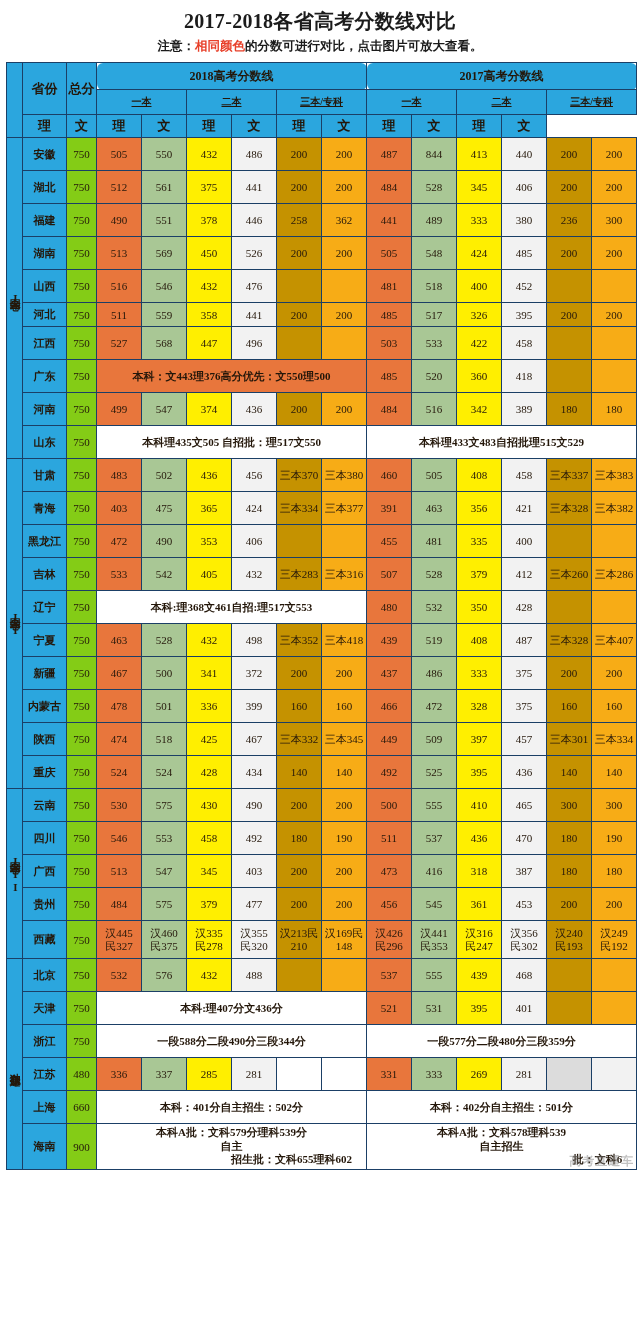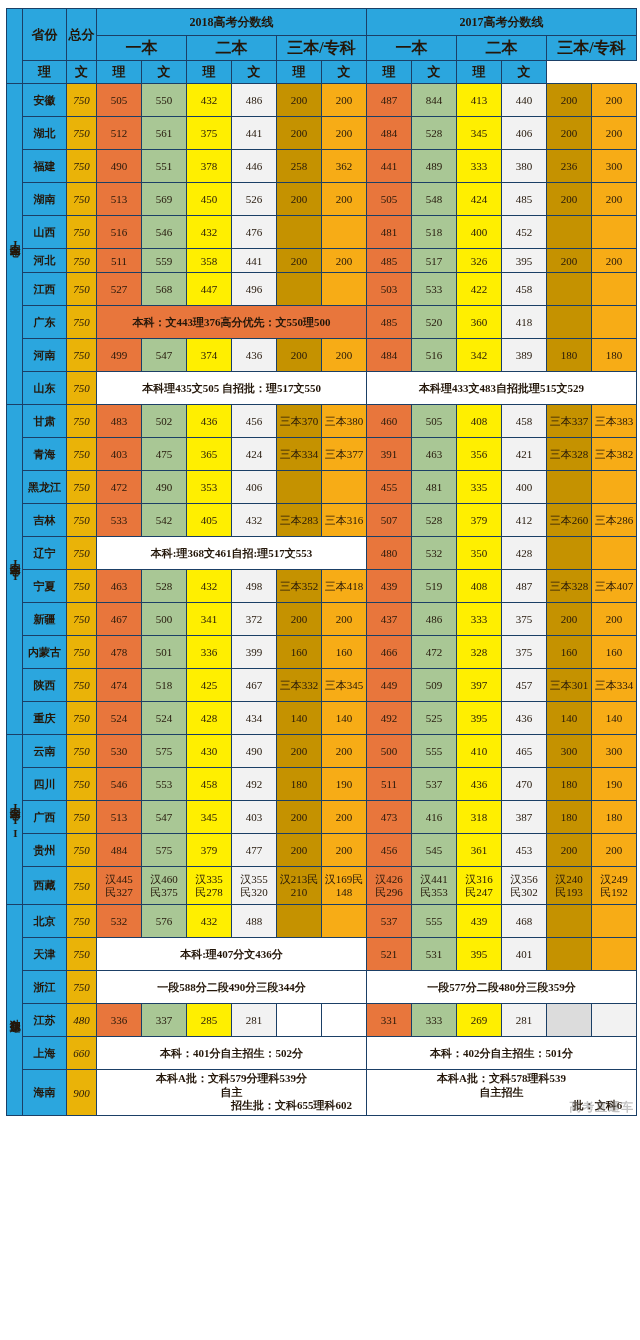--- a/index.html
+++ b/index.html
@@ -34,41 +34,41 @@
     font-size:11px;color:#24170a;
     font-family:"Liberation Serif","DejaVu Serif",serif;
     overflow:hidden;white-space:nowrap;
   }
   
   .hd{
     background:#2ba6de;color:#ffffff;font-weight:bold;
     font-family:"Liberation Sans","DejaVu Sans",sans-serif;
     border:1px solid #1b3f66;
   }
-  .hd.big{font-size:12px;}
-  .hd.mid{font-size:16px;}
+  .hd.big{font-size:12px;border-radius:6px;}
+  .hd.mid{font-size:10px;text-decoration:underline;}
   .hd.sub{font-size:13px;}
   .hd.corner{font-size:13px;}
 
   
   .grp{
     background:#2ba6de;color:#ffffff;font-weight:bold;font-size:12px;
     font-family:"Liberation Sans","DejaVu Sans",sans-serif;
     width:16px;
   }
   .grp span{
     writing-mode:vertical-rl;text-orientation:upright;
     display:inline-block;line-height:1.05;letter-spacing:1px;
   }
   
   .prov{
     background:#2ba6de;color:#ffffff;font-weight:bold;font-size:12px;
     font-family:"Liberation Sans","DejaVu Sans",sans-serif;
   }
-  .tot{background:#eab308;font-size:11.5px;font-style:italic;}
+  .tot{background:#84cc16;font-size:11.5px;}
 
   
   .c-or {background:#e8763c;}
   .c-gr {background:#a9c795;}
   .c-ye {background:#ffef00;}
   .c-wh {background:#f2f2f2;}
   .c-dg {background:#c59200;}
   .c-am {background:#f7ac16;}
   .c-none{background:#ffffff;}
   .c-gray{background:#dcdcdc;}
@@ -87,20 +87,26 @@
     position:absolute;right:2px;bottom:0px;
     font-size:12px;color:rgba(120,120,120,.45);font-weight:bold;
     letter-spacing:1px;pointer-events:none;white-space:nowrap;
   }
 </style>
 </head>
 <body>
 
 <div id="root">
 
+  <div class="title-wrap">
+    <div class="main-title">2017-2018各省高考分数线对比</div>
+    <div class="note">
+      <span>注意：</span><span class="hl">相同颜色</span><span>的分数可进行对比，点击图片可放大查看。</span>
+    </div>
+  </div>
 
   <table class="grid">
     <colgroup>
       <col style="width:16px">
         <col style="width:44px">
         <col style="width:30px">
       <col style="width:45px">
         <col style="width:45px">
         <col style="width:45px">
         <col style="width:45px">

